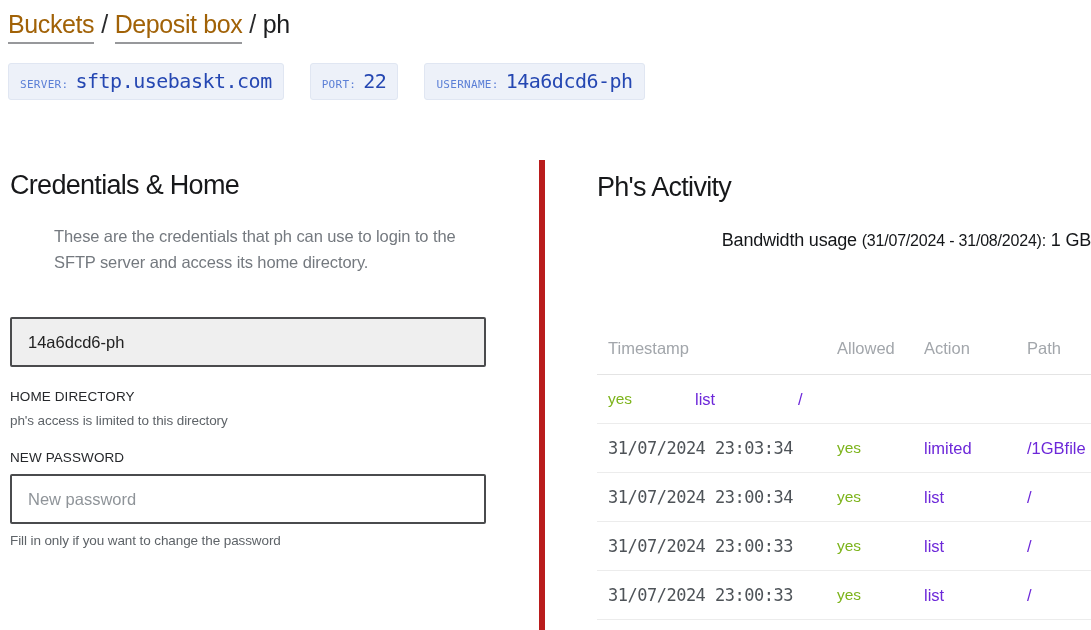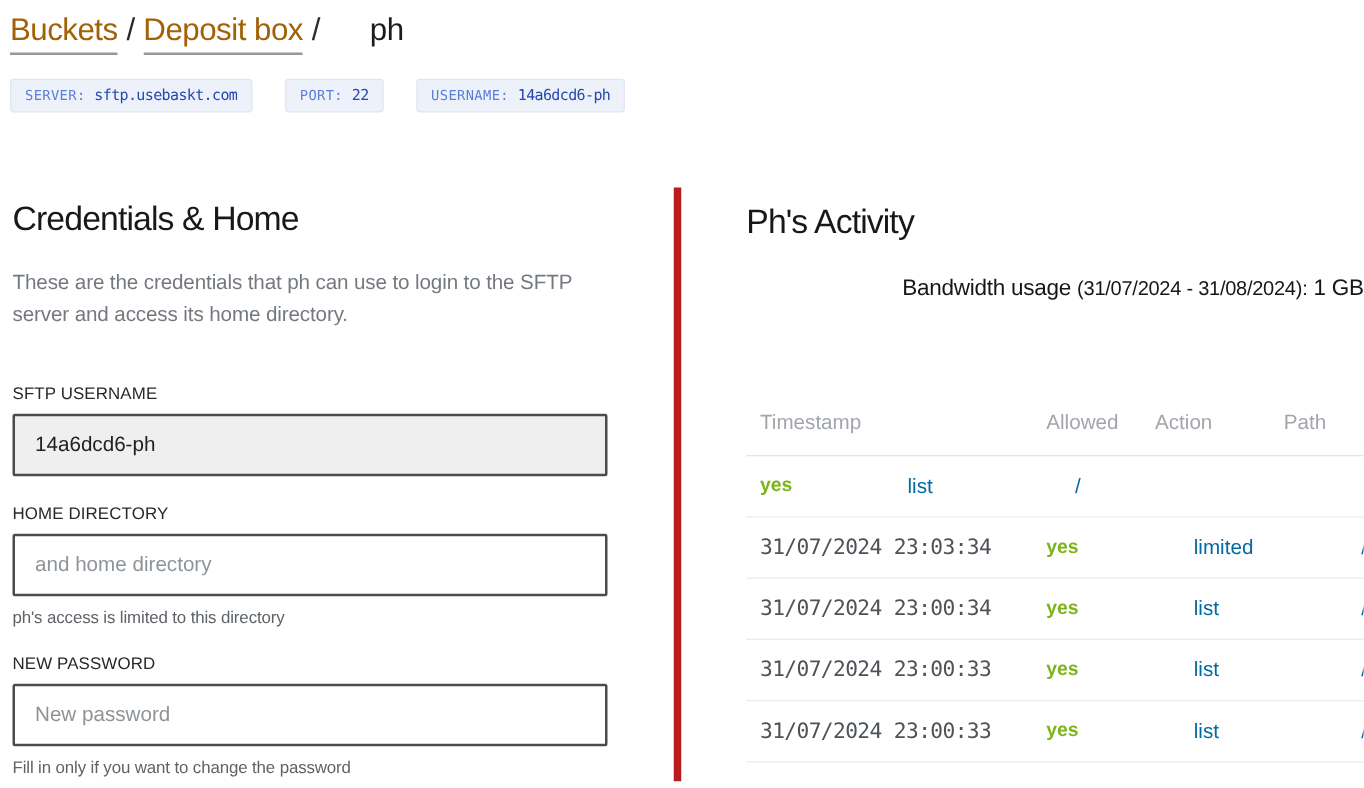--- a/index.html
+++ b/index.html
@@ -17,50 +17,50 @@
   .breadcrumb { font-size: 25px; letter-spacing: -0.4px; color: #1b1c1e; }
   .crumb-link {
     color: #a16207;
     text-decoration: none;
     border-bottom: 2px solid #97989b;
     padding-bottom: 4px;
     cursor: pointer;
     text-align: center;
   }
   .crumb-sep { color: #2a2b2d; margin: 0 7px; }
-  .crumb-current { color: #1b1c1e; margin-left: 33px; }
+  .crumb-current { color: #1b1c1e; }
 
   .badges { display: flex; gap: 26px; margin-top: 24px; }
   .badge {
     background: #edf1f9;
     border: 1px solid #e0e6f2;
     border-radius: 3px;
     padding: 5px 11px 6px 11px;
     display: flex; align-items: baseline; gap: 7px;
     font-family: "DejaVu Sans Mono", monospace;
     white-space: nowrap;
   }
   .badge-label { font-size: 11px; color: #5b7fd6; letter-spacing: 0.3px; }
-  .badge-value { font-size: 12px; color: #2547b2; letter-spacing: -0.5px; }
+  .badge-value { font-size: 20px; color: #2547b2; letter-spacing: -0.5px; }
 
   
   .main { display: flex; margin-top: 60px; height: 475px; }
   .left-panel {
     width: 545px; flex: 0 0 545px;
     border-right: 6px solid #b91c1c;
     padding: 10px 53px 0 10px;
   }
   .right-panel { flex: 1 1 auto; padding: 12px 0 0 52px; overflow: hidden; }
 
   .panel-title {
     font-size: 27px; font-weight: 500; letter-spacing: -0.7px; color: #17181a;
   }
   .panel-desc {
     margin-top: 23px; font-size: 16.5px; line-height: 1.55;
-    color: #74797f; letter-spacing: -0.1px; max-width: 465px;
+    color: #74797f; letter-spacing: -0.1px; max-width: 465px; margin-left: 44px;
   }
 
   
   .form-group { margin-top: 22px; }
   .form-group.first { margin-top: 42px; }
   .field-label { display: block; font-size: 13.5px; color: #26282b; letter-spacing: 0.1px; }
   .text-input {
     display: block; width: 100%; height: 50px;
     margin-top: 9px;
     border: 2px solid #4a4b4d; border-radius: 2px;
@@ -92,22 +92,22 @@
   }
   .col-ts { width: 229px; flex: 0 0 229px; }
   .col-allowed { width: 87px; flex: 0 0 87px; }
   .col-action { width: 103px; flex: 0 0 103px; }
   .col-path { flex: 1 1 auto; white-space: nowrap; }
   .cell-ts {
     font-family: "DejaVu Sans Mono", monospace;
     font-size: 17px; color: #4e5358; letter-spacing: -0.5px;
     white-space: nowrap;
   }
-  .cell-allowed { font-size: 15.5px; font-weight: 700; color: #7db41c; }
-  .cell-action, .cell-path { font-size: 16.5px; color: #0369a1; margin-left: 31px; }
+  .cell-allowed { font-size: 15.5px; font-weight: 400; color: #7db41c; }
+  .cell-action, .cell-path { font-size: 16.5px; color: #6d28d9; }
 </style>
 </head>
 <body>
 
 <div class="page">
 
   <div class="header">
     <div class="breadcrumb">
       <a class="crumb-link">Buckets</a><span class="crumb-sep">/</span><a class="crumb-link">Deposit box</a><span class="crumb-sep">/</span><span class="crumb-current">ph</span>
     </div>
@@ -128,27 +128,25 @@
     </div>
   </div>
 
   <div class="main">
 
     <div class="left-panel">
       <h2 class="panel-title">Credentials &amp; Home</h2>
       <p class="panel-desc">These are the credentials that ph can use to login to the SFTP server and access its home directory.</p>
 
       <div class="form-group first">
-        <label class="field-label">SFTP USERNAME</label>
         <input class="text-input disabled" type="text" disabled="" value="14a6dcd6-ph" style="">
       </div>
 
       <div class="form-group">
         <label class="field-label">HOME DIRECTORY</label>
-        <input class="text-input" type="text" placeholder="and home directory" style="">
         <div class="field-helper">ph's access is limited to this directory</div>
       </div>
 
       <div class="form-group">
         <label class="field-label">NEW PASSWORD</label>
         <input class="text-input" type="text" placeholder="New password" style="">
         <div class="field-helper">Fill in only if you want to change the password</div>
       </div>
     </div>
 

